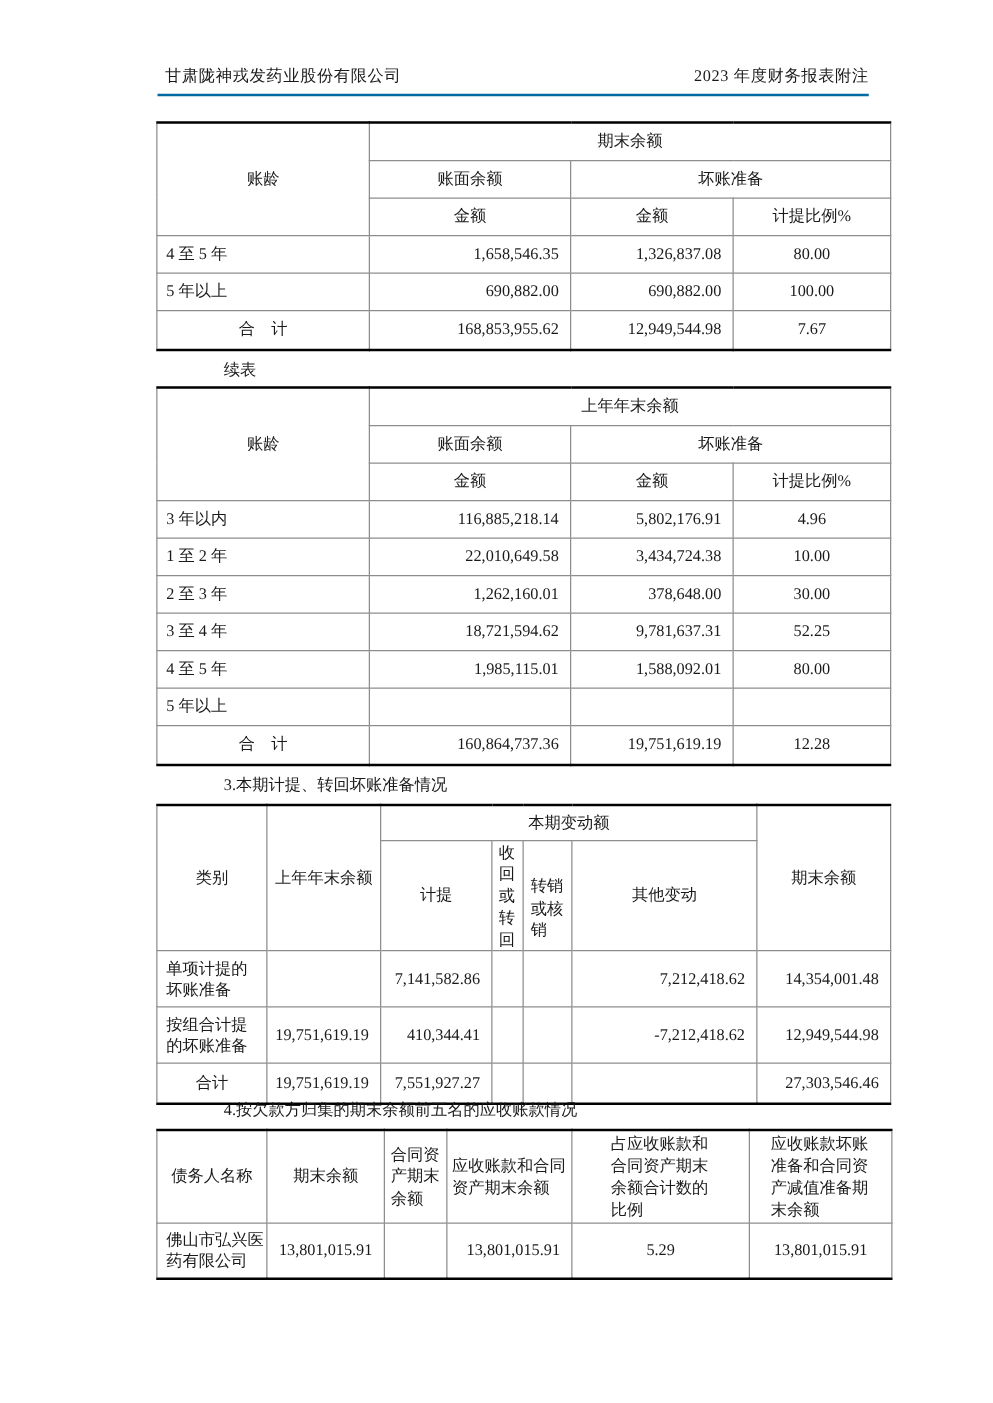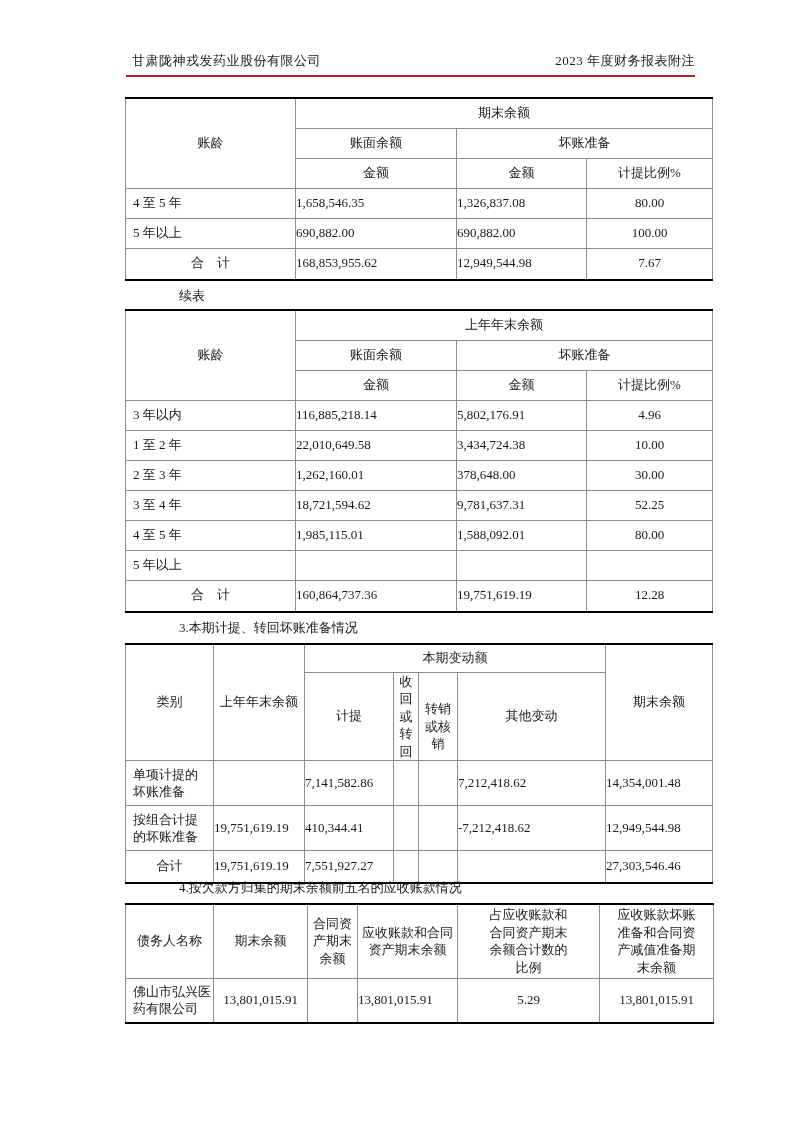--- a/index.html
+++ b/index.html
@@ -9,21 +9,21 @@
     width: 794px; height: 1122px;
     background: #ffffff;
     font-family: "Liberation Serif", "DejaVu Serif", serif;
     color: #1a1a1a;
     overflow: hidden;
   }
   .doc-header {
     position: absolute; left: 126px; top: 52px; width: 569px;
     display: flex; justify-content: space-between; align-items: flex-end;
     font-size: 13px; letter-spacing: 0.5px;
-    border-bottom: 2px solid #b91c1c; padding-bottom: 5px;
+    border-bottom: 2px solid #0369a1; padding-bottom: 5px;
   }
   .doc-header .co { padding-left: 6px; }
 
   table.t {
     position: absolute; left: 125px;
     border-collapse: collapse; table-layout: fixed;
     font-size: 13px;
     border: 1px solid #8d8d8d;
     border-top: 2.5px solid #000;
     border-bottom: 2.5px solid #000;
@@ -31,24 +31,24 @@
   table.t td {
     border: 1px solid #8d8d8d;
     vertical-align: middle;
     padding: 0; overflow: hidden;
     line-height: 1.3;
   }
   .h28 { height: 28px; } .h30 { height: 30px; } .h32 { height: 32px; }
   .h45 { height: 45px; } .h74 { height: 74px; } .h86 { height: 86px; }
   .cC { text-align: center; }
   .cL { text-align: left; padding-left: 7px !important; }
-  .cR { text-align: left; padding-right: 9px !important; }
+  .cR { text-align: right; padding-right: 9px !important; }
   .wspan {
     display: inline-block; word-break: break-all;
-    line-height: 1.35; text-align: center; vertical-align: middle;
+    line-height: 1.35; text-align: left; vertical-align: middle;
   }
   .tl { text-align: left; }
   .w14 { width: 14px; } .w27 { width: 27px; margin-top: 20px; } .w40 { width: 40px; }
   .w67 { width: 67px; } .w80 { width: 80px; } .w92 { width: 92px; }
   .side-label { position: absolute; left: 159px; font-size: 13px; margin-left: 20px; }
   #cont { top: 287px; }
   #s3 { top: 619px; }
   #s4 { top: 879px; }
   #t1 { top: 97px; }
   #t2 { top: 309px; }

